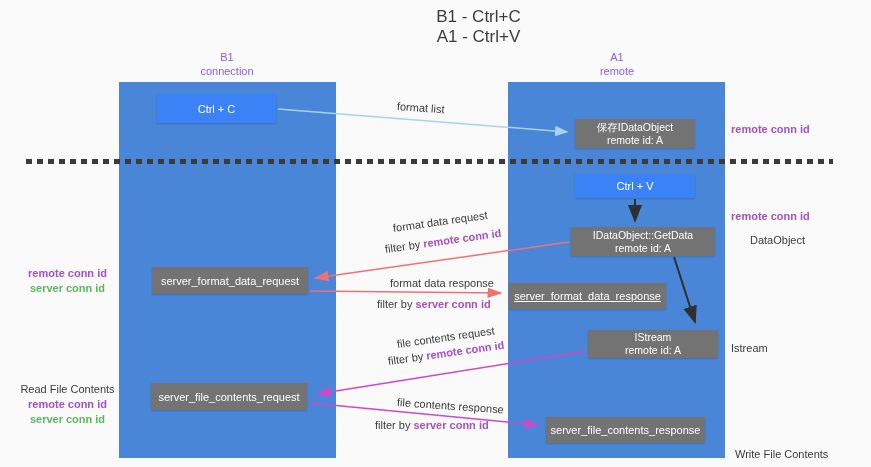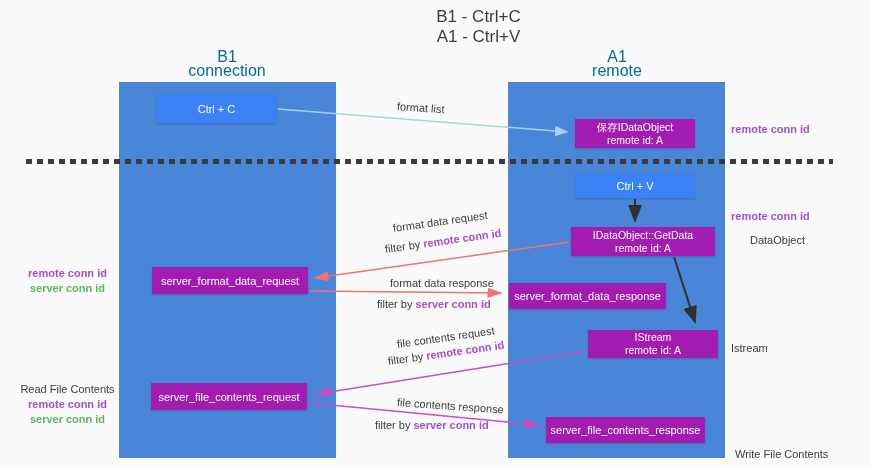--- a/index.html
+++ b/index.html
@@ -1,27 +1,27 @@
 <!DOCTYPE html>
 <html><head>
 <meta charset="utf-8">
 <style>
   html,body{margin:0;padding:0;}
   body{font-family:"Liberation Sans","DejaVu Sans",sans-serif;background:#fafafa;}
   .canvas{position:relative;width:871px;height:467px;background:#fafafa;overflow:hidden;}
   .abs{position:absolute;}
 
   .title{left:0;top:7px;width:871px;text-align:center;font-size:17px;line-height:20px;color:#3c3c3c;padding-left:43px;}
-  .col-header{width:140px;text-align:center;font-size:16px;line-height:14px;color:#0369a1;top:50px;}
+  .col-header{width:140px;text-align:center;font-size:11px;line-height:14px;color:#8b5cf6;top:50px;}
   .col{background:#4a86d8;top:82px;width:217px;height:376px;}
 
   .node{display:flex;flex-direction:column;align-items:center;justify-content:center;
         color:#ffffff;text-align:center;box-shadow:0 1px 2px rgba(0,0,0,.18);}
   .green{background:#3b82f6;font-size:11px;text-align:right;}
-  .orange{background:#a21caf;font-size:11px;}
+  .orange{background:#737373;font-size:11px;}
   .two-line{font-size:10.5px;line-height:13px;}
 
   .dashline{left:26px;top:159px;width:807px;height:5px;
       background:repeating-linear-gradient(90deg,#3b3b3b 0 6px,transparent 6px 11px);}
 
   .side{font-size:11px;color:#3c3c3c;white-space:nowrap;}
   .purple{color:#a551c6;font-weight:bold;}
   .greenlbl{color:#5cb85c;font-weight:bold;}
   .side-group{width:105px;text-align:center;font-size:11px;line-height:15px;}
 
@@ -69,21 +69,21 @@
 
   <div class="abs node orange two-line" style="left:571px;top:227px;width:144px;height:29px;">
     <div>IDataObject::GetData</div>
     <div>remote id: A</div>
   </div>
 
   <div class="abs node orange" style="left:152px;top:267px;width:156px;height:27px;">
     <div>server_format_data_request</div>
   </div>
 
-  <div class="abs node orange" style="left:509px;top:283px;width:157px;height:26px;">
+  <div class="abs node orange" style="left:509px;top:283px;width:157px;height:26px;text-decoration:underline;">
     <div>server_format_data_response</div>
   </div>
 
   <div class="abs node orange two-line" style="left:588px;top:330px;width:130px;height:28px;">
     <div>IStream</div>
     <div>remote id: A</div>
   </div>
 
   <div class="abs node orange" style="left:151px;top:383px;width:156px;height:27px;">
     <div>server_file_contents_request</div>

